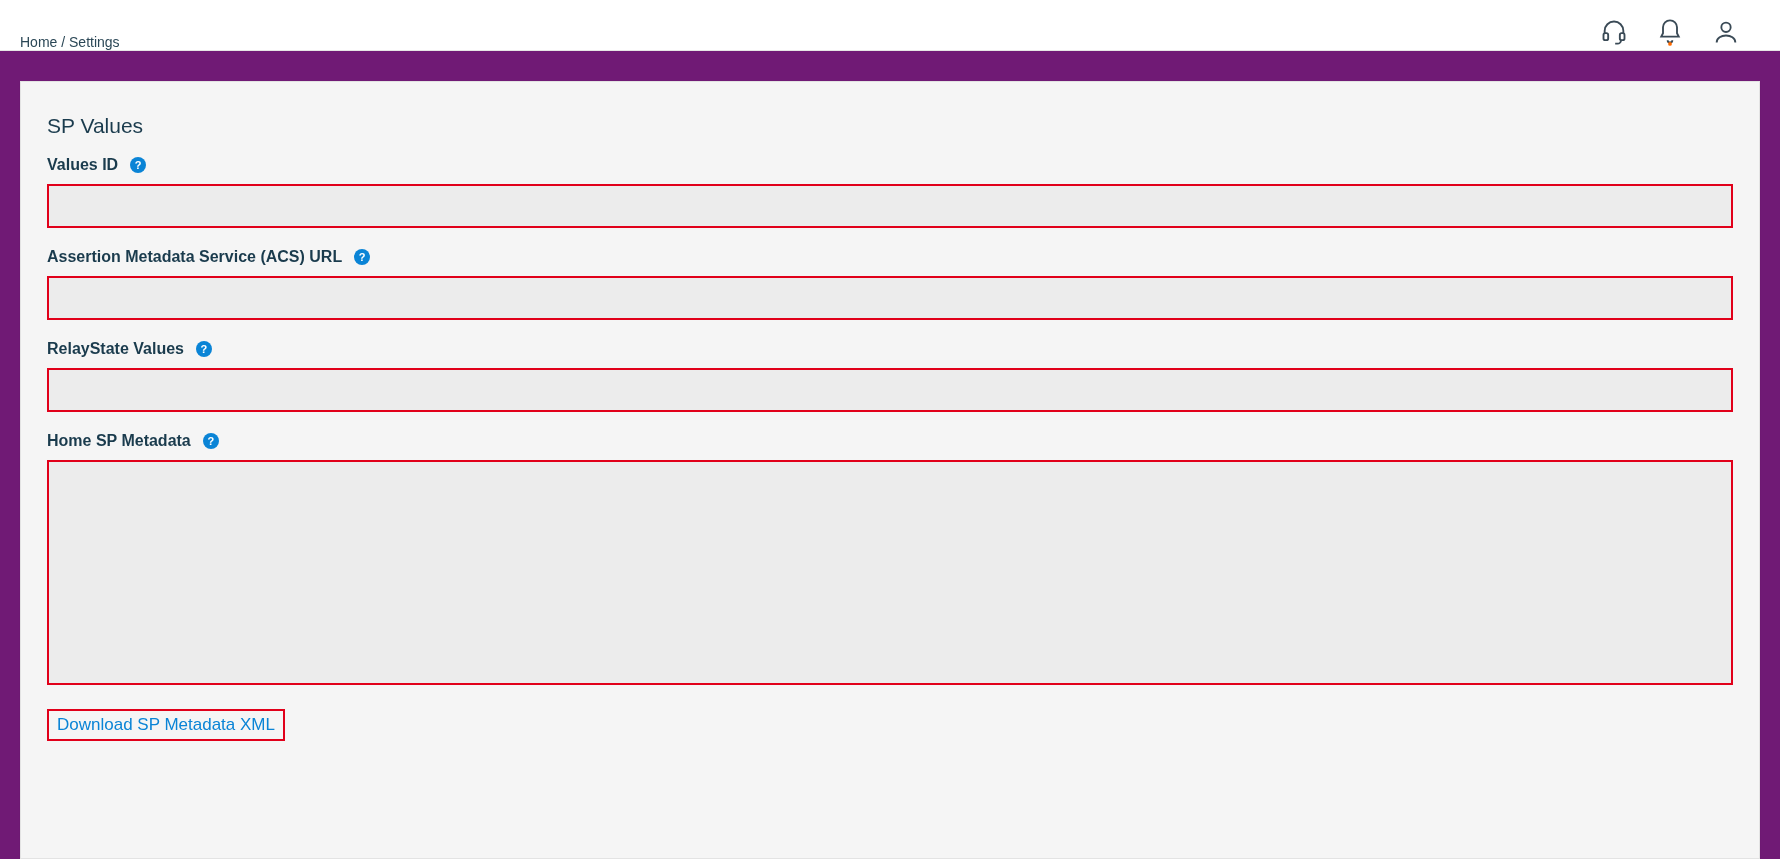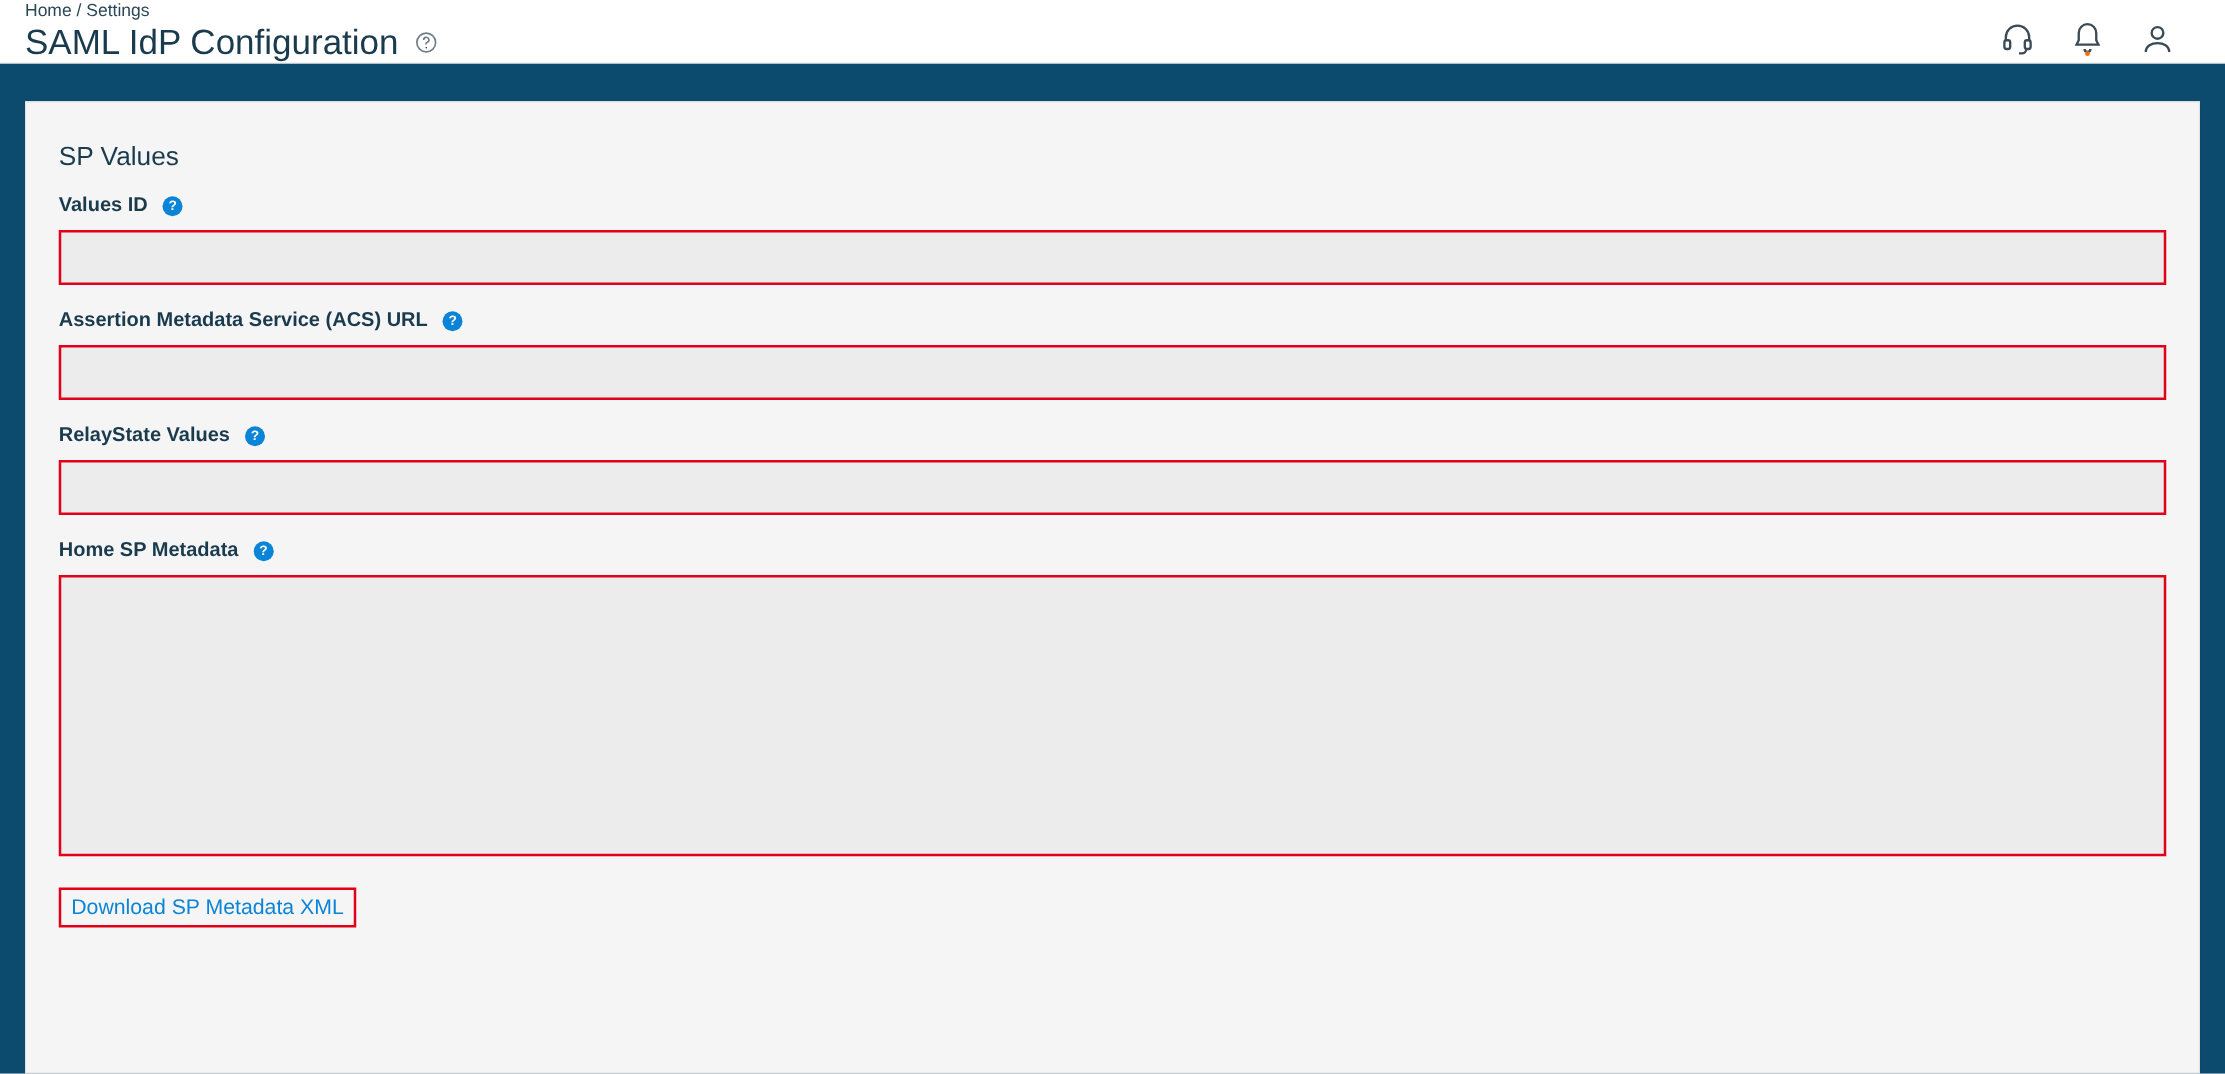--- a/index.html
+++ b/index.html
@@ -23,21 +23,21 @@
   }
   .help-circle {
     width: 20px; height: 20px; margin-left: 12px; display: inline-flex; align-items: center; justify-content: center;
   }
   .help-circle svg { stroke: #707c86; }
   .topbar-icons { display: flex; align-items: center; gap: 28px; margin-top: 10px; padding-right: 20px; }
   .topbar-icons .icon { color: #3a4a56; }
   .notif-dot { fill: #ff6a00; }
   .body-area {
     flex: 1;
-    background: #0c4a6e;
+    background: #701a75;
     padding: 0 0 0 0;
     overflow: hidden;
   }
   .panel-outer {
     margin: 30px 20px 0 20px;
     border: 1px solid #e3e3e3;
     background: #f5f5f5;
     height: calc(100% - 30px);
     padding: 32px 0 20px 0;
     box-shadow: 0 1px 2px rgba(0,0,0,0.04);
@@ -90,30 +90,20 @@
 <body>
 
 <div class="wrapper">
 
   <div class="topbar">
     <div class="topbar-left">
       <div class="breadcrumb">
         <a href="#">Home</a>
         <span> / </span>
         <a href="#">Settings</a>
-      </div>
-      <div class="page-title-row">
-        <h1 class="page-title">SAML IdP Configuration</h1>
-        <span class="help-circle">
-          <svg width="20" height="20" viewBox="0 0 24 24" fill="none" stroke="currentColor" stroke-width="1.6">
-            <circle cx="12" cy="12" r="9"></circle>
-            <path d="M9.5 9.5a2.5 2.5 0 1 1 3.5 2.3c-.9.4-1.5 1-1.5 2"></path>
-            <circle cx="12" cy="17" r="0.8" fill="currentColor" stroke="none"></circle>
-          </svg>
-        </span>
       </div>
     </div>
     <div class="topbar-icons">
       <span class="icon">
         <svg width="28" height="28" viewBox="0 0 24 24" fill="none" stroke="#3a4a56" stroke-width="1.6">
           <path d="M4 13v-2a8 8 0 0 1 16 0v2"></path>
           <path d="M18 19a3 3 0 0 1-3 3h-2"></path>
           <rect x="3" y="13" width="4" height="6" rx="1.5"></rect>
           <rect x="17" y="13" width="4" height="6" rx="1.5"></rect>
         </svg>

